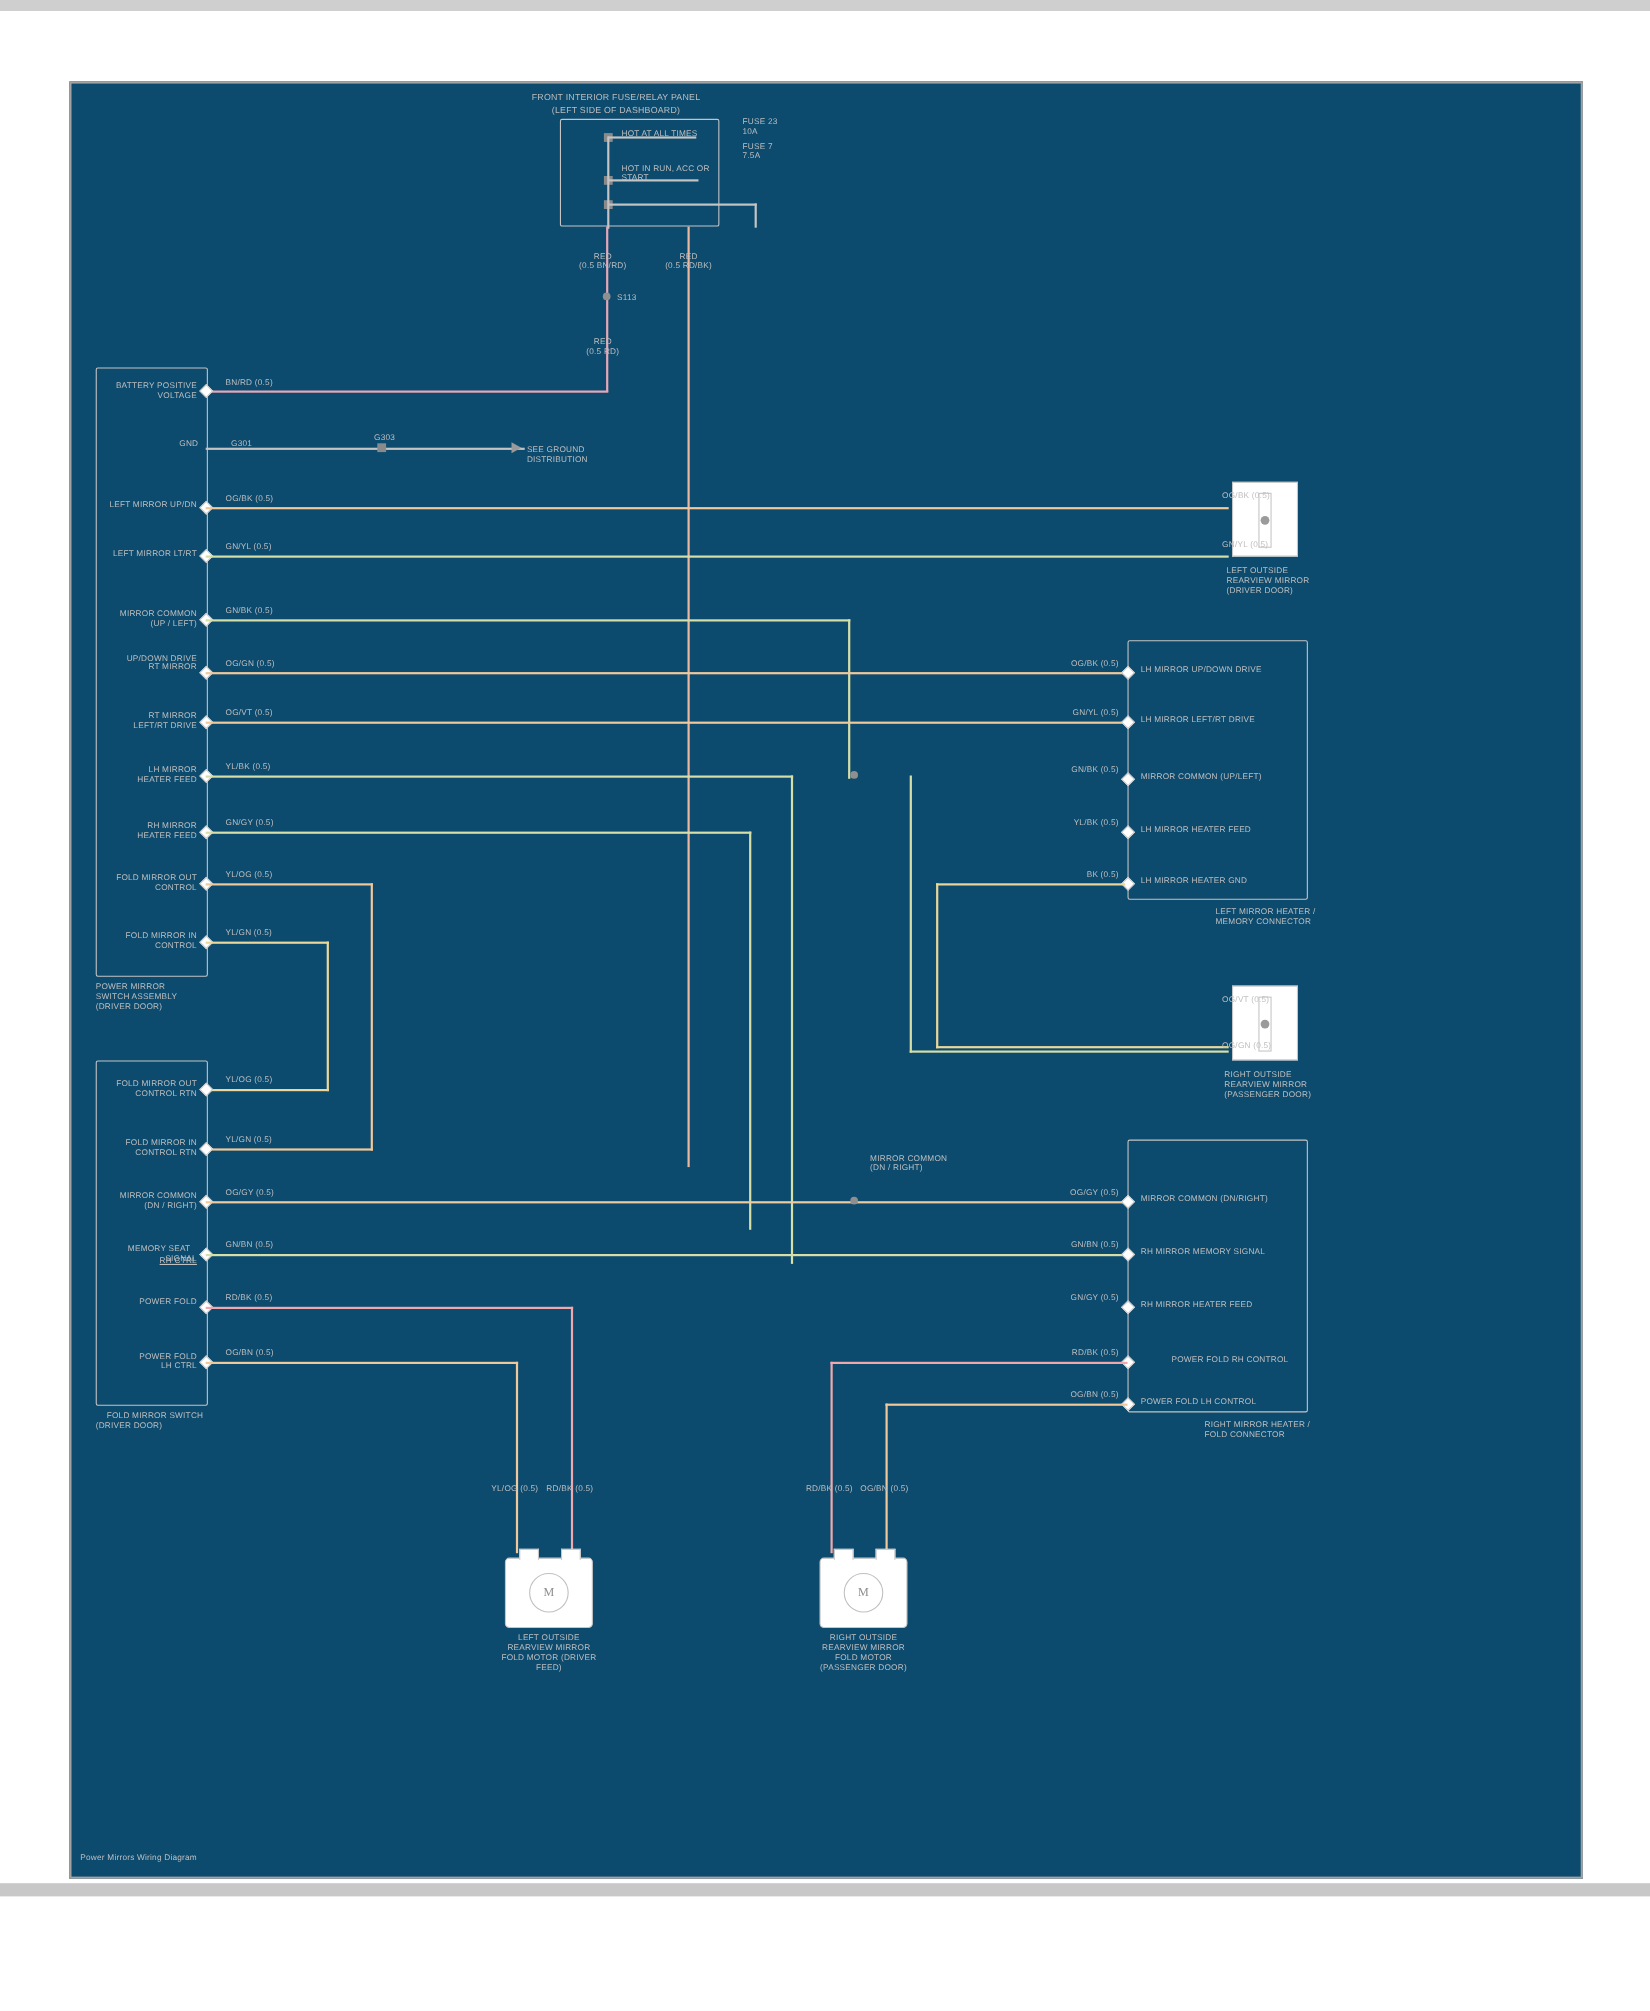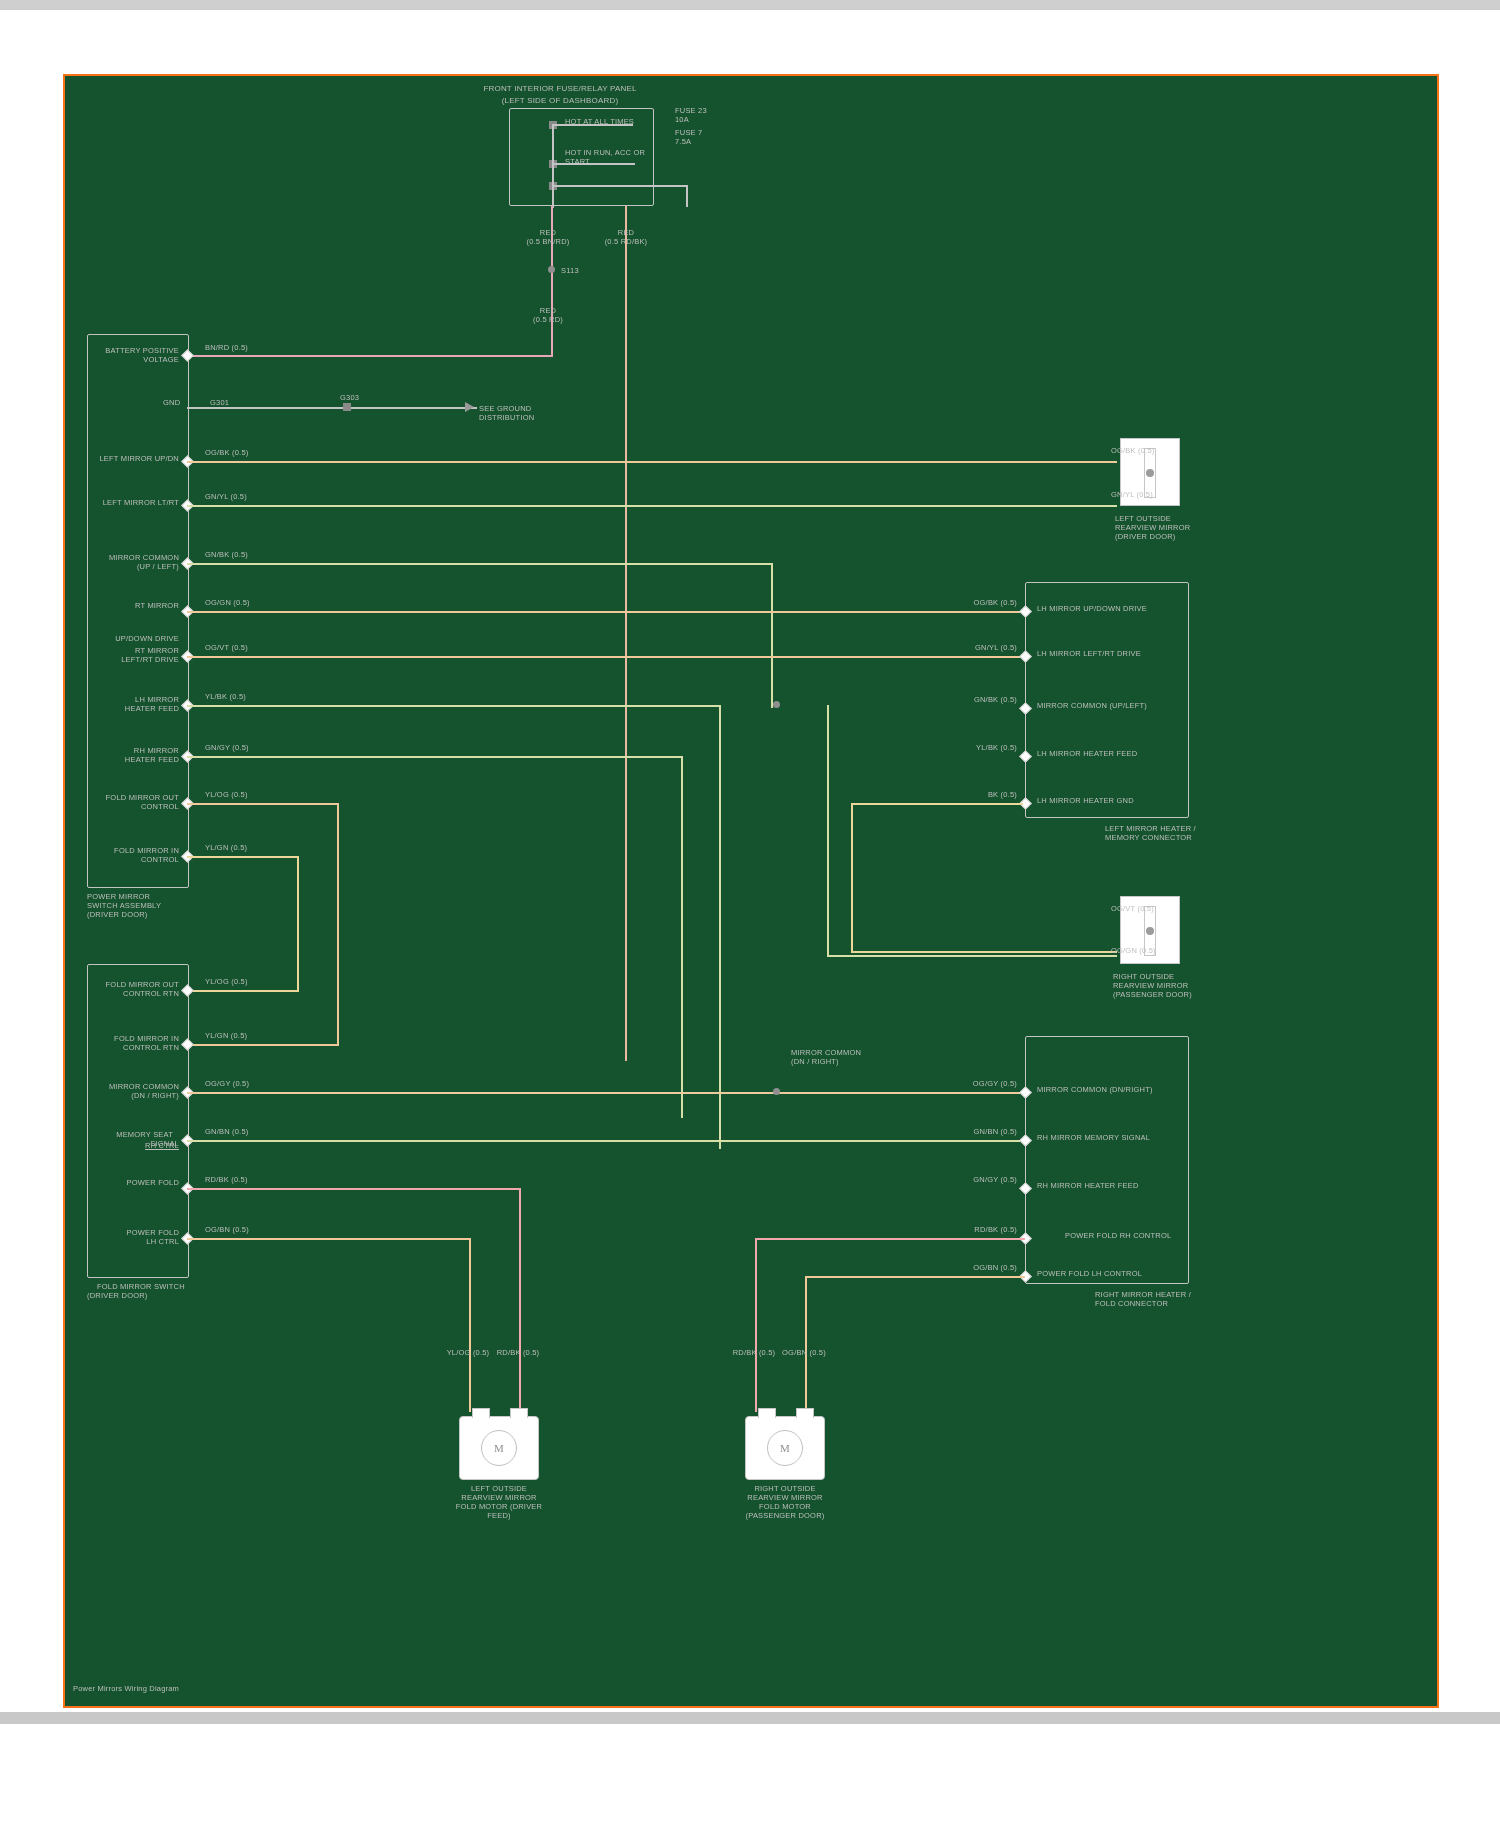--- a/index.html
+++ b/index.html
@@ -4,21 +4,21 @@
 <style>
   html,body{margin:0;padding:0;background:#ffffff;}
   body{font-family:"Liberation Sans",sans-serif;}
   #page{
     position:relative;width:1500px;height:1828px;background:#ffffff;
     overflow:hidden;
   }
   
   #frame{
     position:absolute;left:63px;top:74px;width:1372px;height:1630px;
-    border:2px solid #f97316;background:#14532d;
+    border:2px solid #a3a3a3;background:#0c4a6e;
   }
   
   .scanband{position:absolute;left:0;width:1500px;height:10px;background:#cfcfcf;}
   #band-top{top:0px;}
   #band-bottom{top:1712px;height:12px;background:#c8c8c8;}
 
   
   .box{
     position:absolute;border:1.5px solid #c4c4c4;background:transparent;
     border-radius:2px;
@@ -151,21 +151,21 @@
 
     <div class="pin" style="left:118px;top:483px;"></div>
     <div class="lbl r" style="left:10px;top:477px;width:104px;">MIRROR COMMON</div>
     <div class="lbl r" style="left:10px;top:486px;width:104px;">(UP / LEFT)</div>
     <div class="lbl" style="left:140px;top:474px;">GN/BK (0.5)</div>
     <div class="wire h" style="left:122px;top:487px;width:586px;background:#d6dfa8;"></div>
     <div class="wire v" style="left:706px;top:487px;height:145px;background:#d6dfa8;"></div>
 
     <div class="pin" style="left:118px;top:531px;"></div>
     <div class="lbl r" style="left:10px;top:525px;width:104px;">RT MIRROR</div>
-    <div class="lbl r" style="left:10px;top:558px;width:104px;">UP/DOWN DRIVE</div>
+    <div class="lbl r" style="left:10px;top:518px;width:104px;">UP/DOWN DRIVE</div>
     <div class="lbl" style="left:140px;top:522px;">OG/GN (0.5)</div>
     <div class="wire h" style="left:122px;top:535px;width:838px;background:#f0c89a;"></div>
 
     <div class="pin" style="left:118px;top:576px;"></div>
     <div class="lbl r" style="left:10px;top:570px;width:104px;">RT MIRROR</div>
     <div class="lbl r" style="left:10px;top:579px;width:104px;">LEFT/RT DRIVE</div>
     <div class="lbl" style="left:140px;top:567px;">OG/VT (0.5)</div>
     <div class="wire h" style="left:122px;top:580px;width:838px;background:#f0c89a;"></div>
 
     <div class="pin" style="left:118px;top:625px;"></div>

